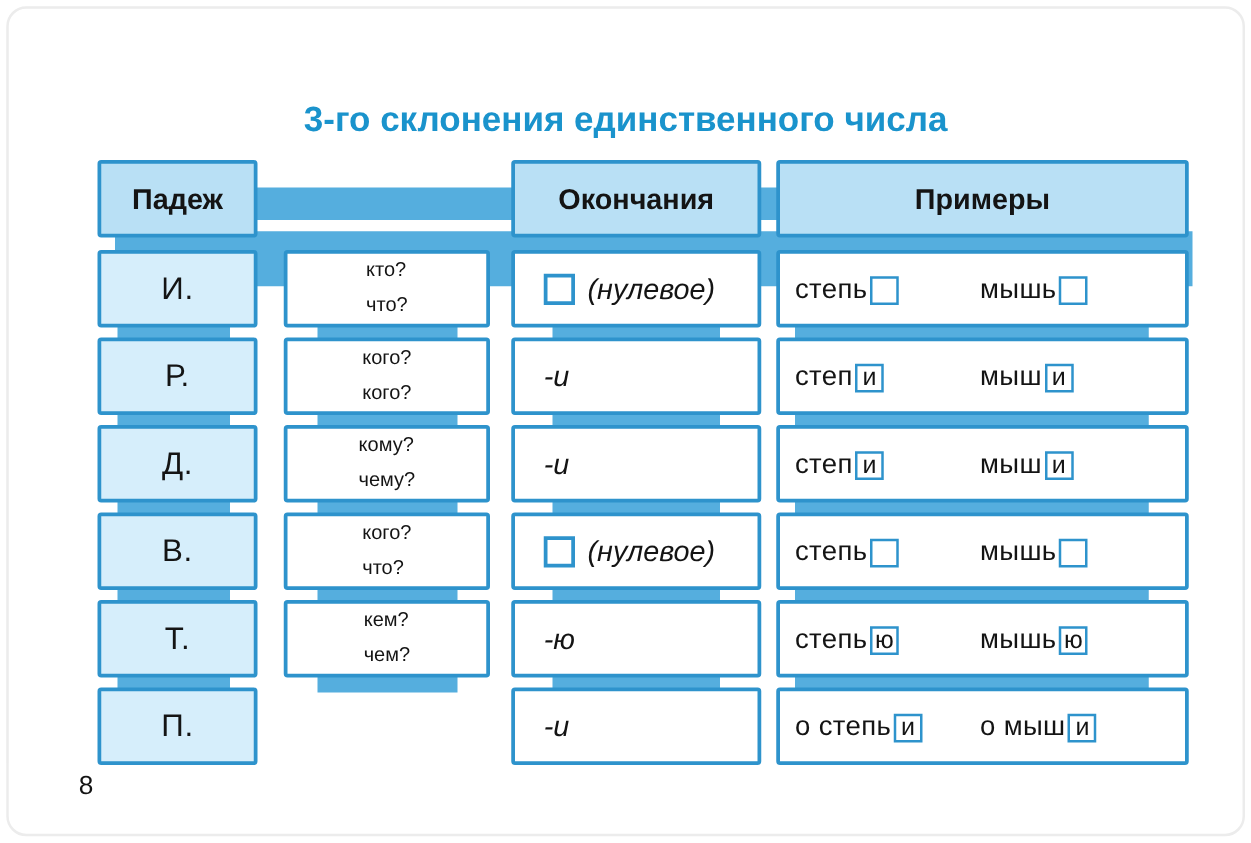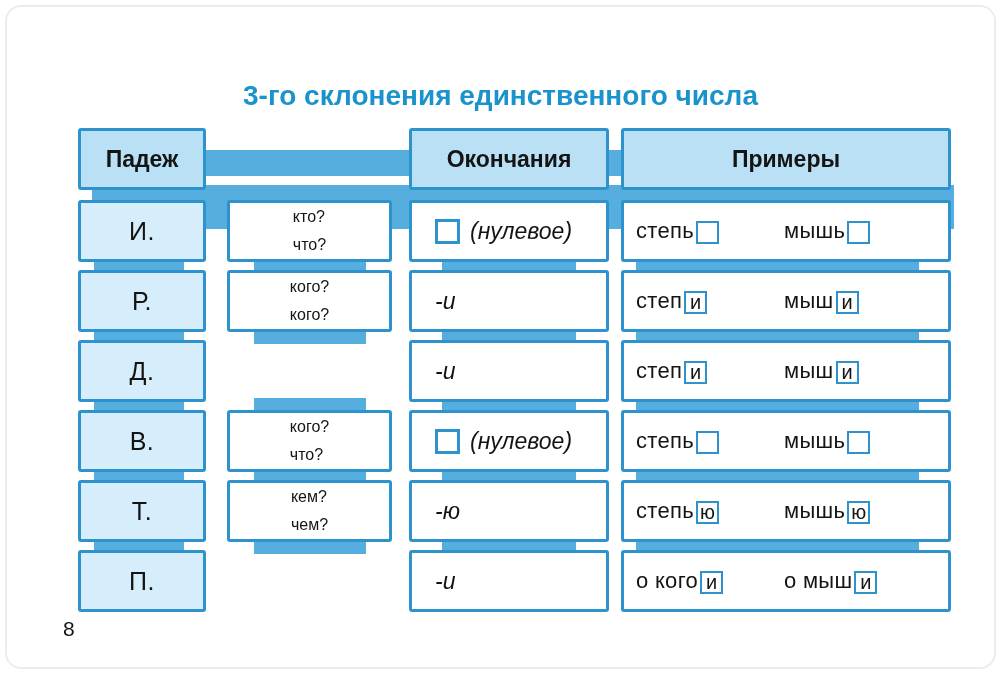--- a/index.html
+++ b/index.html
@@ -116,20 +116,26 @@
           <span class="letter-box">и</span>
         </span>
       </div>
       <div class="tab" style="left: 17px; top: 270px; width: 90px;"></div>
       <div class="tab" style="left: 177px; top: 270px; width: 112px;"></div>
       <div class="tab" style="left: 365px; top: 270px; width: 134px;"></div>
       <div class="tab" style="left: 559px; top: 270px; width: 283px;"></div>
       <div class="cell case-cell cx0" style="top: 212px;">
         <span class="case-label">Д.</span>
       </div>
+      <div class="cell q-cell cx1" style="top: 212px;">
+        <div class="q-block">
+          <div class="q-line">кому?</div>
+          <div class="q-line">чему?</div>
+        </div>
+      </div>
       <div class="cell e-cell cx2" style="top: 212px;">
         <span class="e-label">-и</span>
       </div>
       <div class="cell x-cell cx3" style="top: 212px;">
         <span class="ex-group ex-g0">
           <span class="ex-stem">степ</span>
           <span class="letter-box">и</span>
         </span>
         <span class="ex-group ex-g1">
           <span class="ex-stem">мыш</span>
@@ -190,21 +196,21 @@
         </span>
       </div>
       <div class="cell case-cell cx0" style="top: 422px;">
         <span class="case-label">П.</span>
       </div>
       <div class="cell e-cell cx2" style="top: 422px;">
         <span class="e-label">-и</span>
       </div>
       <div class="cell x-cell cx3" style="top: 422px;">
         <span class="ex-group ex-g0">
-          <span class="ex-stem">о кого</span>
+          <span class="ex-stem">о степь</span>
           <span class="letter-box">и</span>
         </span>
         <span class="ex-group ex-g1">
           <span class="ex-stem">о мыш</span>
           <span class="letter-box">и</span>
         </span>
       </div>
     </div>
 
   <div class="page-number">8</div>

